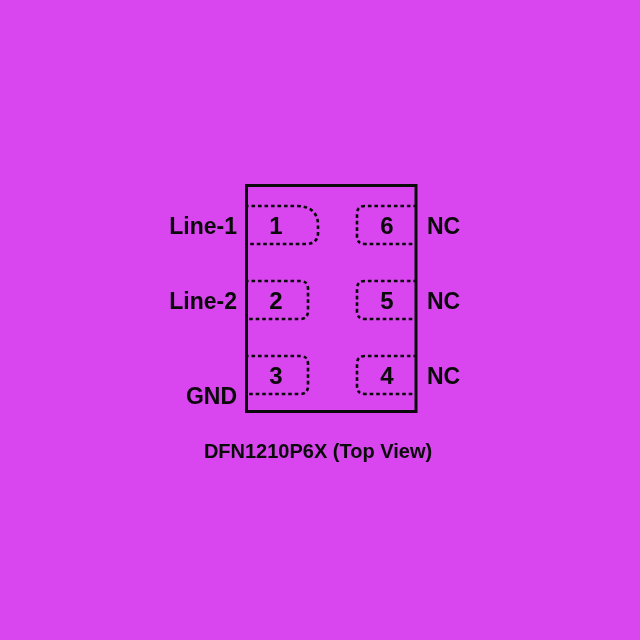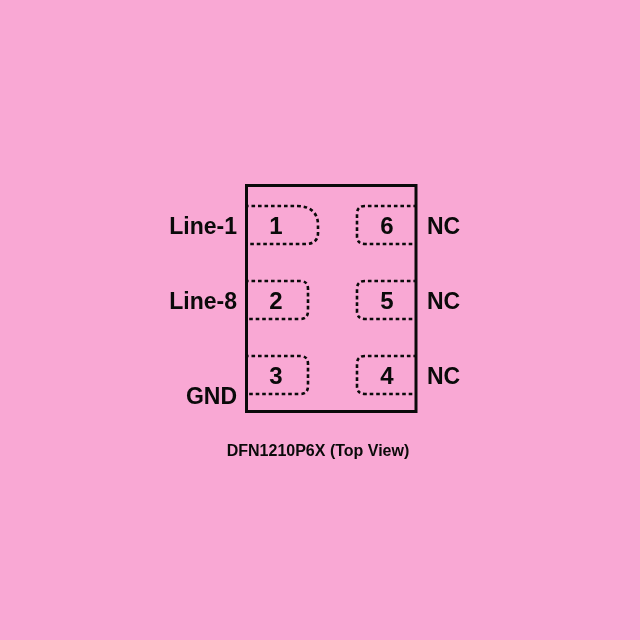--- a/index.html
+++ b/index.html
@@ -4,21 +4,21 @@
 <style>
   html, body {
     margin: 0;
     padding: 0;
     background: #ffffff;
   }
   .canvas {
     position: relative;
     width: 640px;
     height: 640px;
-    background: #f9a8d4;
+    background: #d946ef;
     font-family: "Liberation Sans", sans-serif;
     font-weight: 700;
     color: #0a0a0a;
     overflow: hidden;
   }
   .diagram-svg {
     position: absolute;
     left: 0;
     top: 0;
   }
@@ -41,21 +41,21 @@
     position: absolute;
     transform: translate(-50%, -50%);
     font-size: 24px;
     line-height: 1;
   }
   .caption {
     position: absolute;
     left: 318px;
     top: 451px;
     transform: translate(-50%, -50%);
-    font-size: 16px;
+    font-size: 20px;
     line-height: 1;
     white-space: nowrap;
   }
 </style>
 </head>
 <body>
 
 <div class="canvas">
 
   <svg class="diagram-svg" width="640" height="640" viewBox="0 0 640 640">
@@ -69,21 +69,21 @@
     <path d="M 245 356 L 300 356 Q 308 356 308 364 L 308 386 Q 308 394 300 394 L 245 394" fill="none" stroke="#0a0a0a" stroke-width="2.6" stroke-dasharray="3.6 2.9"></path>
 
     <path d="M 417 206 L 365 206 Q 357 206 357 214 L 357 236 Q 357 244 365 244 L 417 244" fill="none" stroke="#0a0a0a" stroke-width="2.6" stroke-dasharray="3.6 2.9"></path>
 
     <path d="M 417 281 L 365 281 Q 357 281 357 289 L 357 311 Q 357 319 365 319 L 417 319" fill="none" stroke="#0a0a0a" stroke-width="2.6" stroke-dasharray="3.6 2.9"></path>
 
     <path d="M 417 356 L 365 356 Q 357 356 357 364 L 357 386 Q 357 394 365 394 L 417 394" fill="none" stroke="#0a0a0a" stroke-width="2.6" stroke-dasharray="3.6 2.9"></path>
   </svg>
 
   <div class="pin-label left" style="top:226px">Line-1</div>
-  <div class="pin-label left" style="top:301px">Line-8</div>
+  <div class="pin-label left" style="top:301px">Line-2</div>
   <div class="pin-label left" style="top:396px">GND</div>
 
   <div class="pin-label right" style="top:226px">NC</div>
   <div class="pin-label right" style="top:301px">NC</div>
   <div class="pin-label right" style="top:376px">NC</div>
 
   <div class="pin-number" style="left:276px; top:226px">1</div>
   <div class="pin-number" style="left:276px; top:301px">2</div>
   <div class="pin-number" style="left:276px; top:376px">3</div>
   <div class="pin-number" style="left:387px; top:226px">6</div>

